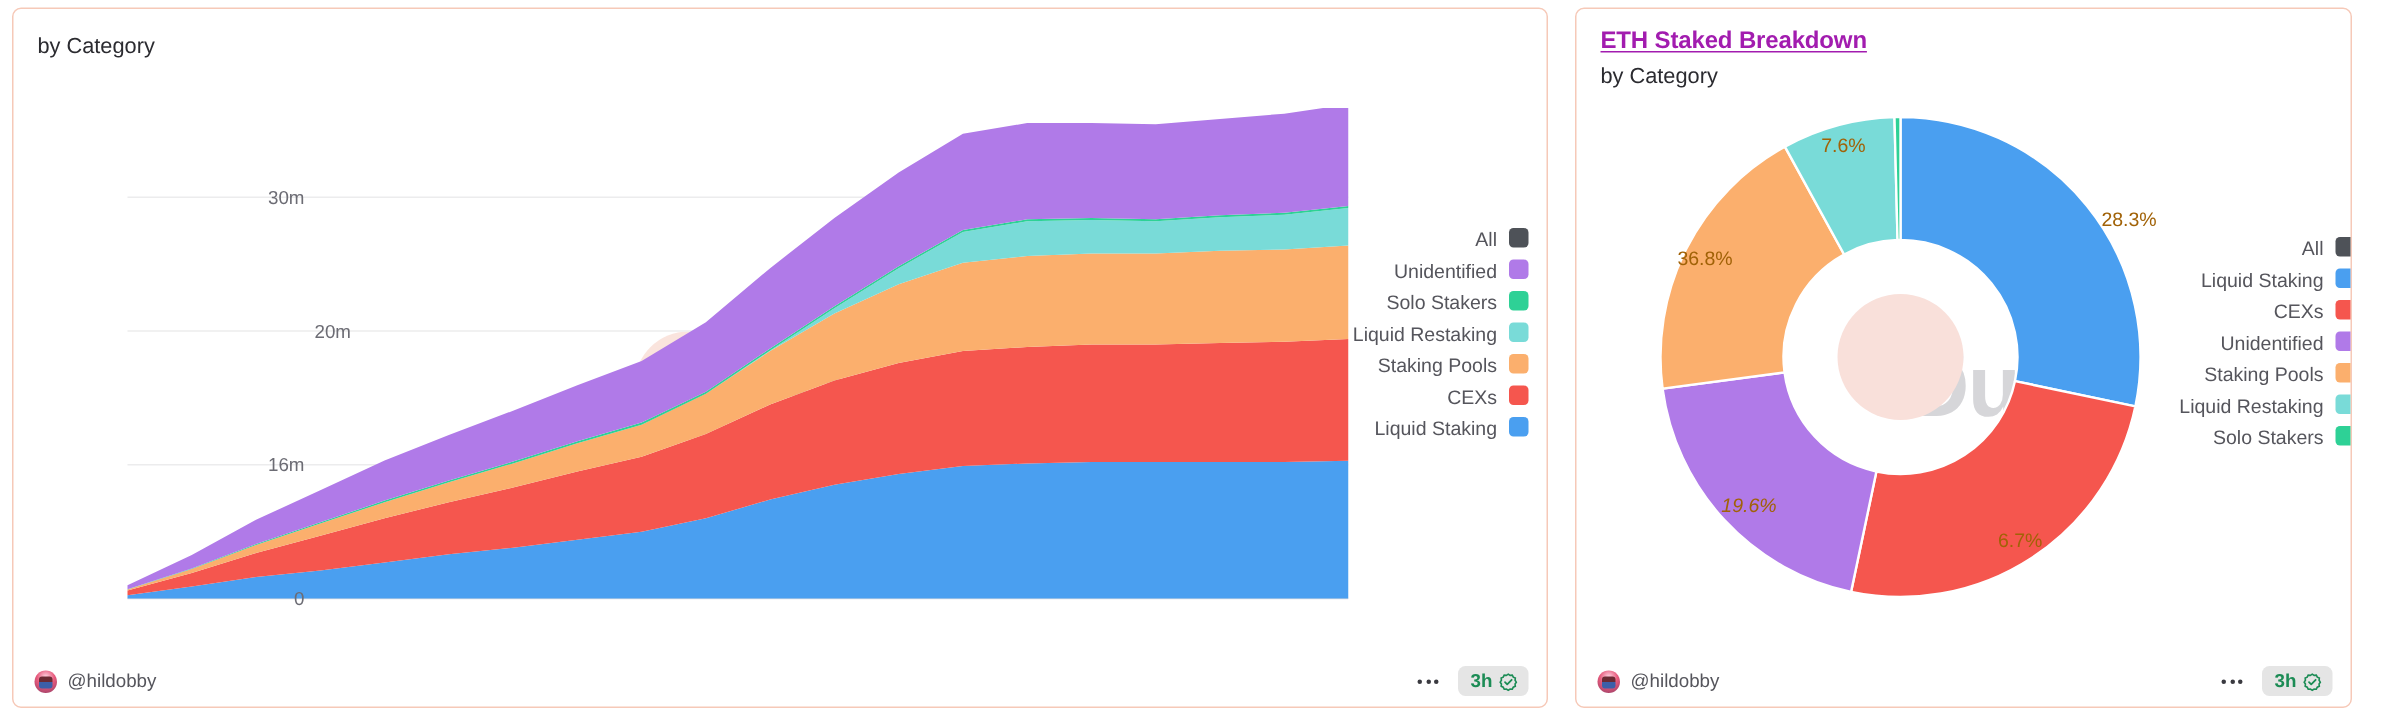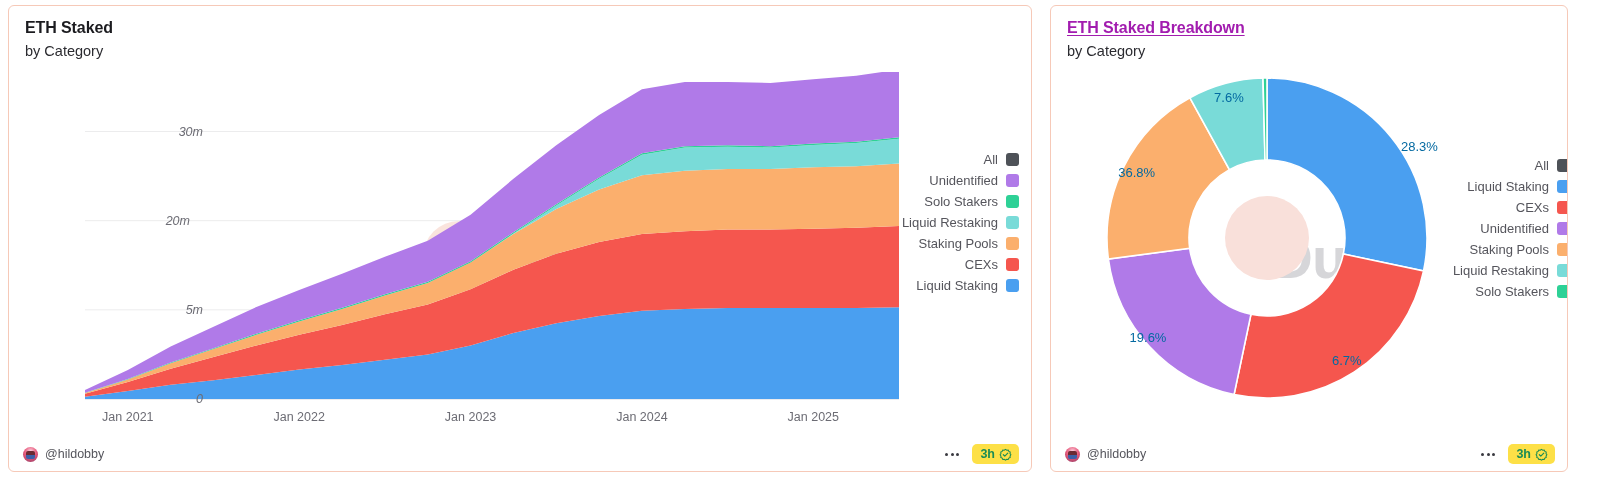--- a/index.html
+++ b/index.html
@@ -58,21 +58,21 @@
   }
   .author-name { font-size: 12.5px; color: #55555c; }
   .foot-right { margin-left: auto; display: flex; align-items: center; gap: 10px; }
   .dots {
     display: flex; gap: 2.5px; align-items: center; padding: 4px 3px;
     cursor: pointer;
   }
   .dots i { width: 3px; height: 3px; border-radius: 50%; background: #3a3a40; display: block; }
   .freshness {
     display: flex; align-items: center; gap: 4px;
-    background: #fde047; color: #1c8c55;
+    background: #e5e5e5; color: #1c8c55;
     border-radius: 5px; padding: 3px 7px 3px 8px;
     font-size: 12.5px; font-weight: 600;
   }
   .check-icon { width: 13px; height: 13px; display: block; }
 
   
   .chart-wrap { position: absolute; inset: 0; }
   .watermark {
     position: absolute;
     font-size: 58px; font-weight: bold; color: #c9c9cd;
@@ -81,87 +81,79 @@
   }
   .wm-blob {
     position: absolute; border-radius: 50%;
     background: #f9dfd7; opacity: .85; pointer-events: none;
   }
 
   
   .area-chart { position: absolute; left: 0; top: 66px; width: 890px; height: 345px; }
   .axis-y-label {
     position: absolute; right: 0; transform: translateY(-50%);
-    font-size: 12.5px; color: #6c6c74; text-align: left; font-style: italic;
+    font-size: 12.5px; color: #6c6c74; text-align: left;
   }
   .y-labels { position: absolute; left: 0; top: 66px; width: 76px; height: 330px; }
   .x-labels { position: absolute; left: 0; top: 404px; width: 890px; height: 22px; }
   .x-label {
     position: absolute; transform: translateX(-50%);
     font-size: 12.5px; color: #6c6c74; white-space: nowrap;
   }
 
   
   .legend {
     position: absolute;
     display: flex; flex-direction: column;
     gap: 6px;
   }
   .legend-row {
-    display: flex; align-items: center; justify-content: flex-end;
+    display: flex; align-items: flex-start; justify-content: flex-end;
     gap: 8px; cursor: pointer;
   }
   .legend-label { font-size: 13px; color: #55555c; white-space: nowrap; }
   .legend-sw { width: 13px; height: 13px; border-radius: 3px; flex: none; }
 
   .legend-left  { right: 12px; top: 146px; }
   .legend-right { right: -3px;  top: 152px; }
 
   
   .donut-wrap { position: absolute; left: 46px; top: 62px; width: 340px; height: 340px; }
   .slice-label {
     position: absolute; transform: translate(-50%,-50%);
-    font-size: 13px; color: #0369a1; white-space: nowrap;
+    font-size: 13px; color: #a16207; white-space: nowrap;
   }
 </style>
 </head>
 <body>
 
 <div class="board">
 
   <div class="panel panel-left">
     <div class="panel-head">
-      <div class="panel-title">ETH Staked</div>
       <div class="panel-sub">by Category</div>
     </div>
 
     <div class="chart-wrap">
       <div class="wm-blob" style="left:414px; top:215px; width:72px; height:72px;"></div>
       <div class="watermark" style="left:516px; top:228px;">Dune</div>
 
       <div class="y-labels" id="yax-l"></div>
       <svg class="area-chart" id="area-svg" viewBox="0 0 890 345" preserveAspectRatio="none">
           <line x1="76" x2="890" y1="327" y2="327" stroke="#d8d8dd" stroke-width="1"></line>
           <line x1="76" x2="890" y1="237.83333333333331" y2="237.83333333333331" stroke="#ececed" stroke-width="1"></line>
           <line x1="76" x2="890" y1="148.66666666666666" y2="148.66666666666666" stroke="#ececed" stroke-width="1"></line>
           <line x1="76" x2="890" y1="59.5" y2="59.5" stroke="#ececed" stroke-width="1"></line>
           <path d="M76,327 L76,324.7708333333333 L118.84210526315789,318.975 L161.68421052631578,312.73333333333335 L204.52631578947367,308.275 L247.36842105263156,302.925 L290.2105263157895,297.575 L333.05263157894734,293.1166666666667 L375.89473684210526,287.76666666666665 L418.7368421052631,282.4166666666667 L461.57894736842104,273.5 L504.4210526315789,261.01666666666665 L547.2631578947369,251.20833333333331 L590.1052631578947,244.075 L632.9473684210526,238.725 L675.7894736842105,236.94166666666666 L718.6315789473684,236.05 L761.4736842105262,236.05 L804.3157894736842,236.05 L847.1578947368421,236.05 L890,235.1583333333333 L890,327 L847.1578947368421,327 L804.3157894736842,327 L761.4736842105262,327 L718.6315789473684,327 L675.7894736842105,327 L632.9473684210526,327 L590.1052631578947,327 L547.2631578947369,327 L504.4210526315789,327 L461.57894736842104,327 L418.7368421052631,327 L375.89473684210526,327 L333.05263157894734,327 L290.2105263157895,327 L247.36842105263156,327 L204.52631578947367,327 L161.68421052631578,327 L118.84210526315789,327 L76,327 Z" fill="#4a9ff0"></path>
           <path d="M76,324.7708333333333 L76,321.65 L118.84210526315789,310.05833333333334 L161.68421052631578,296.68333333333334 L204.52631578947367,285.09166666666664 L247.36842105263156,273.5 L290.2105263157895,262.8 L333.05263157894734,252.99166666666667 L375.89473684210526,242.29166666666669 L418.7368421052631,232.48333333333335 L461.57894736842104,217.325 L504.4210526315789,197.70833333333334 L547.2631578947369,181.65833333333333 L590.1052631578947,170.06666666666666 L632.9473684210526,162.04166666666669 L675.7894736842105,159.3666666666667 L718.6315789473684,157.58333333333334 L761.4736842105262,157.58333333333334 L804.3157894736842,156.69166666666666 L847.1578947368421,155.8 L890,154.01666666666668 L890,235.1583333333333 L847.1578947368421,236.05 L804.3157894736842,236.05 L761.4736842105262,236.05 L718.6315789473684,236.05 L675.7894736842105,236.94166666666666 L632.9473684210526,238.725 L590.1052631578947,244.075 L547.2631578947369,251.20833333333331 L504.4210526315789,261.01666666666665 L461.57894736842104,273.5 L418.7368421052631,282.4166666666667 L375.89473684210526,287.76666666666665 L333.05263157894734,293.1166666666667 L290.2105263157895,297.575 L247.36842105263156,302.925 L204.52631578947367,308.275 L161.68421052631578,312.73333333333335 L118.84210526315789,318.975 L76,324.7708333333333 Z" fill="#f5564e"></path>
           <path d="M76,321.65 L76,320.93666666666667 L118.84210526315789,307.3833333333333 L161.68421052631578,291.3333333333333 L204.52631578947367,277.06666666666666 L247.36842105263156,262.8 L290.2105263157895,249.425 L333.05263157894734,236.94166666666666 L375.89473684210526,223.56666666666666 L418.7368421052631,211.08333333333331 L461.57894736842104,190.575 L504.4210526315789,162.04166666666669 L547.2631578947369,137.075 L590.1052631578947,117.45833333333334 L632.9473684210526,103.19166666666663 L675.7894736842105,98.73333333333335 L718.6315789473684,96.94999999999999 L761.4736842105262,96.94999999999999 L804.3157894736842,95.16666666666666 L847.1578947368421,94.27499999999998 L890,91.60000000000002 L890,154.01666666666668 L847.1578947368421,155.8 L804.3157894736842,156.69166666666666 L761.4736842105262,157.58333333333334 L718.6315789473684,157.58333333333334 L675.7894736842105,159.3666666666667 L632.9473684210526,162.04166666666669 L590.1052631578947,170.06666666666666 L547.2631578947369,181.65833333333333 L504.4210526315789,197.70833333333334 L461.57894736842104,217.325 L418.7368421052631,232.48333333333335 L375.89473684210526,242.29166666666669 L333.05263157894734,252.99166666666667 L290.2105263157895,262.8 L247.36842105263156,273.5 L204.52631578947367,285.09166666666664 L161.68421052631578,296.68333333333334 L118.84210526315789,310.05833333333334 L76,321.65 Z" fill="#fbaf6d"></path>
           <path d="M76,320.93666666666667 L76,320.93666666666667 L118.84210526315789,307.3833333333333 L161.68421052631578,291.3333333333333 L204.52631578947367,277.06666666666666 L247.36842105263156,262.8 L290.2105263157895,249.425 L333.05263157894734,236.94166666666666 L375.89473684210526,223.56666666666666 L418.7368421052631,211.08333333333331 L461.57894736842104,190.575 L504.4210526315789,161.5958333333333 L547.2631578947369,133.50833333333335 L590.1052631578947,106.75833333333333 L632.9473684210526,82.68333333333331 L675.7894736842105,75.55000000000001 L718.6315789473684,74.65833333333333 L761.4736842105262,75.55000000000001 L804.3157894736842,72.875 L847.1578947368421,71.09166666666664 L890,66.63333333333333 L890,91.60000000000002 L847.1578947368421,94.27499999999998 L804.3157894736842,95.16666666666666 L761.4736842105262,96.94999999999999 L718.6315789473684,96.94999999999999 L675.7894736842105,98.73333333333335 L632.9473684210526,103.19166666666663 L590.1052631578947,117.45833333333334 L547.2631578947369,137.075 L504.4210526315789,162.04166666666669 L461.57894736842104,190.575 L418.7368421052631,211.08333333333331 L375.89473684210526,223.56666666666666 L333.05263157894734,236.94166666666666 L290.2105263157895,249.425 L247.36842105263156,262.8 L204.52631578947367,277.06666666666666 L161.68421052631578,291.3333333333333 L118.84210526315789,307.3833333333333 L76,320.93666666666667 Z" fill="#79dbd8"></path>
           <path d="M76,320.93666666666667 L76,320.7583333333333 L118.84210526315789,306.9375 L161.68421052631578,290.62 L204.52631578947367,276.175 L247.36842105263156,261.73 L290.2105263157895,248.26583333333332 L333.05263157894734,235.69333333333333 L375.89473684210526,222.22916666666669 L418.7368421052631,209.74583333333334 L461.57894736842104,189.23749999999998 L504.4210526315789,160.25833333333335 L547.2631578947369,132.17083333333335 L590.1052631578947,105.42083333333335 L632.9473684210526,81.3458333333333 L675.7894736842105,74.2125 L718.6315789473684,73.32083333333335 L761.4736842105262,74.2125 L804.3157894736842,71.53750000000002 L847.1578947368421,69.75416666666666 L890,65.29583333333335 L890,66.63333333333333 L847.1578947368421,71.09166666666664 L804.3157894736842,72.875 L761.4736842105262,75.55000000000001 L718.6315789473684,74.65833333333333 L675.7894736842105,75.55000000000001 L632.9473684210526,82.68333333333331 L590.1052631578947,106.75833333333333 L547.2631578947369,133.50833333333335 L504.4210526315789,161.5958333333333 L461.57894736842104,190.575 L418.7368421052631,211.08333333333331 L375.89473684210526,223.56666666666666 L333.05263157894734,236.94166666666666 L290.2105263157895,249.425 L247.36842105263156,262.8 L204.52631578947367,277.06666666666666 L161.68421052631578,291.3333333333333 L118.84210526315789,307.3833333333333 L76,320.93666666666667 Z" fill="#2ed196"></path>
           <path d="M76,320.7583333333333 L76,318.0833333333333 L118.84210526315789,298.0208333333333 L161.68421052631578,274.57 L204.52631578947367,254.775 L247.36842105263156,234.98 L290.2105263157895,217.94916666666666 L333.05263157894734,201.80999999999997 L375.89473684210526,184.77916666666667 L418.7368421052631,168.72916666666666 L461.57894736842104,142.8708333333333 L504.4210526315789,106.75833333333333 L547.2631578947369,73.32083333333338 L590.1052631578947,43.00416666666666 L632.9473684210526,17.145833333333314 L675.7894736842105,10.012500000000045 L718.6315789473684,10.012500000000045 L761.4736842105262,10.904166666666697 L804.3157894736842,7.337499999999977 L847.1578947368421,3.7708333333333144 L890,-2.470833333333303 L890,65.29583333333335 L847.1578947368421,69.75416666666666 L804.3157894736842,71.53750000000002 L761.4736842105262,74.2125 L718.6315789473684,73.32083333333335 L675.7894736842105,74.2125 L632.9473684210526,81.3458333333333 L590.1052631578947,105.42083333333335 L547.2631578947369,132.17083333333335 L504.4210526315789,160.25833333333335 L461.57894736842104,189.23749999999998 L418.7368421052631,209.74583333333334 L375.89473684210526,222.22916666666669 L333.05263157894734,235.69333333333333 L290.2105263157895,248.26583333333332 L247.36842105263156,261.73 L204.52631578947367,276.175 L161.68421052631578,290.62 L118.84210526315789,306.9375 L76,320.7583333333333 Z" fill="#b07ae8"></path>
         </svg>
-      <div class="x-labels" id="xax-l">
-          <div class="x-label" style="left: 118.842px; top: 0px;">Jan 2021</div>
-          <div class="x-label" style="left: 290.211px; top: 0px;">Jan 2022</div>
-          <div class="x-label" style="left: 461.579px; top: 0px;">Jan 2023</div>
-          <div class="x-label" style="left: 632.947px; top: 0px;">Jan 2024</div>
-          <div class="x-label" style="left: 804.316px; top: 0px;">Jan 2025</div>
-        </div>
 
       <div class="legend legend-left" id="legend-left">
           <div class="legend-row">
             <span class="legend-label">All</span>
             <span class="legend-sw" style="background: rgb(78, 82, 88);"></span>
           </div>
           <div class="legend-row">
             <span class="legend-label">Unidentified</span>
             <span class="legend-sw" style="background: rgb(176, 122, 232);"></span>
           </div>
@@ -180,22 +172,22 @@
           <div class="legend-row">
             <span class="legend-label">CEXs</span>
             <span class="legend-sw" style="background: rgb(245, 86, 78);"></span>
           </div>
           <div class="legend-row">
             <span class="legend-label">Liquid Staking</span>
             <span class="legend-sw" style="background: rgb(74, 159, 240);"></span>
           </div>
         </div>
     <div class="axis-y-label" style="top: 393px; right: 828px; position: absolute;">0</div>
-        <div class="axis-y-label" style="top: 303.833px; right: 828px; position: absolute;">5m</div>
-        <div class="axis-y-label" style="top: 214.667px; right: 841px; position: absolute;">20m</div>
+        <div class="axis-y-label" style="top: 303.833px; right: 828px; position: absolute;">16m</div>
+        <div class="axis-y-label" style="top: 214.667px; right: 797px; position: absolute;">20m</div>
         <div class="axis-y-label" style="top: 125.5px; right: 828px; position: absolute;">30m</div>
       </div>
 
     <div class="panel-foot">
       <div class="author">
         <span class="avatar"></span>
         <span class="author-name">@hildobby</span>
       </div>
       <div class="foot-right">
         <span class="dots">
@@ -235,21 +227,21 @@
               <circle cx="170" cy="170" r="42"></circle>
             </clipPath>
             <g>
               <circle cx="170" cy="170" r="42" fill="#f9e0da"></circle>
               <path d="M128,176 A42,42 0 0 0 212,166 L212,212 L128,212 Z" fill="#dcdce6" clip-path="url(#cclip)"></path>
             </g>
           </svg>
         <div id="donut-labels">
             <div class="slice-label" style="left: 283.367px; top: 78.0005px; margin-left: 39px;">28.3%</div>
             <div class="slice-label" style="left: 249.774px; top: 292.279px;">6.7%</div>
-            <div class="slice-label" style="left: 51px; top: 269.273px;">19.6%</div>
+            <div class="slice-label" style="left: 69px; top: 269.273px; font-style: italic;">19.6%</div>
             <div class="slice-label" style="left: 39.7055px; top: 104.126px;">36.8%</div>
             <div class="slice-label" style="left: 131.917px; top: 29.0543px;">7.6%</div>
           </div>
       </div>
 
       <div class="legend legend-right" id="legend-right">
           <div class="legend-row">
             <span class="legend-label">All</span>
             <span class="legend-sw" style="background: rgb(78, 82, 88);"></span>
           </div>

